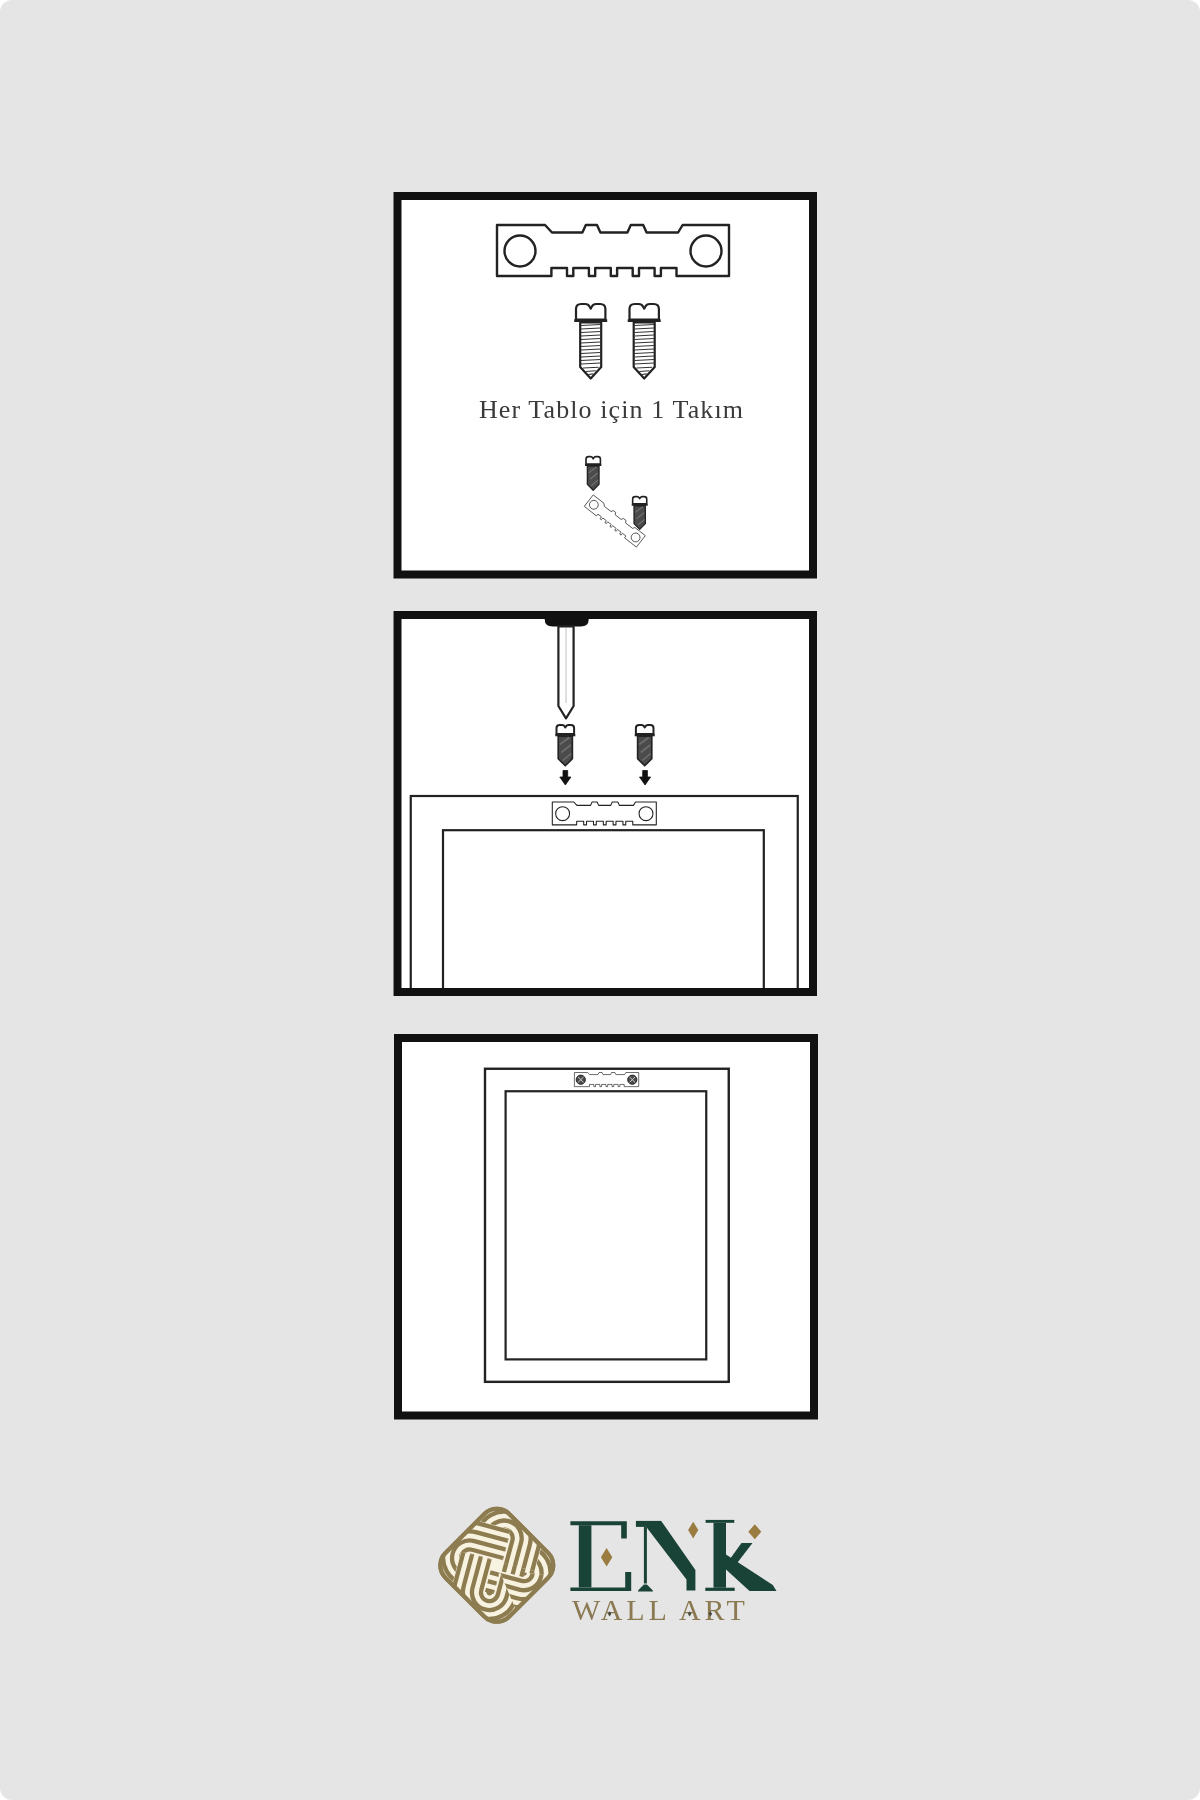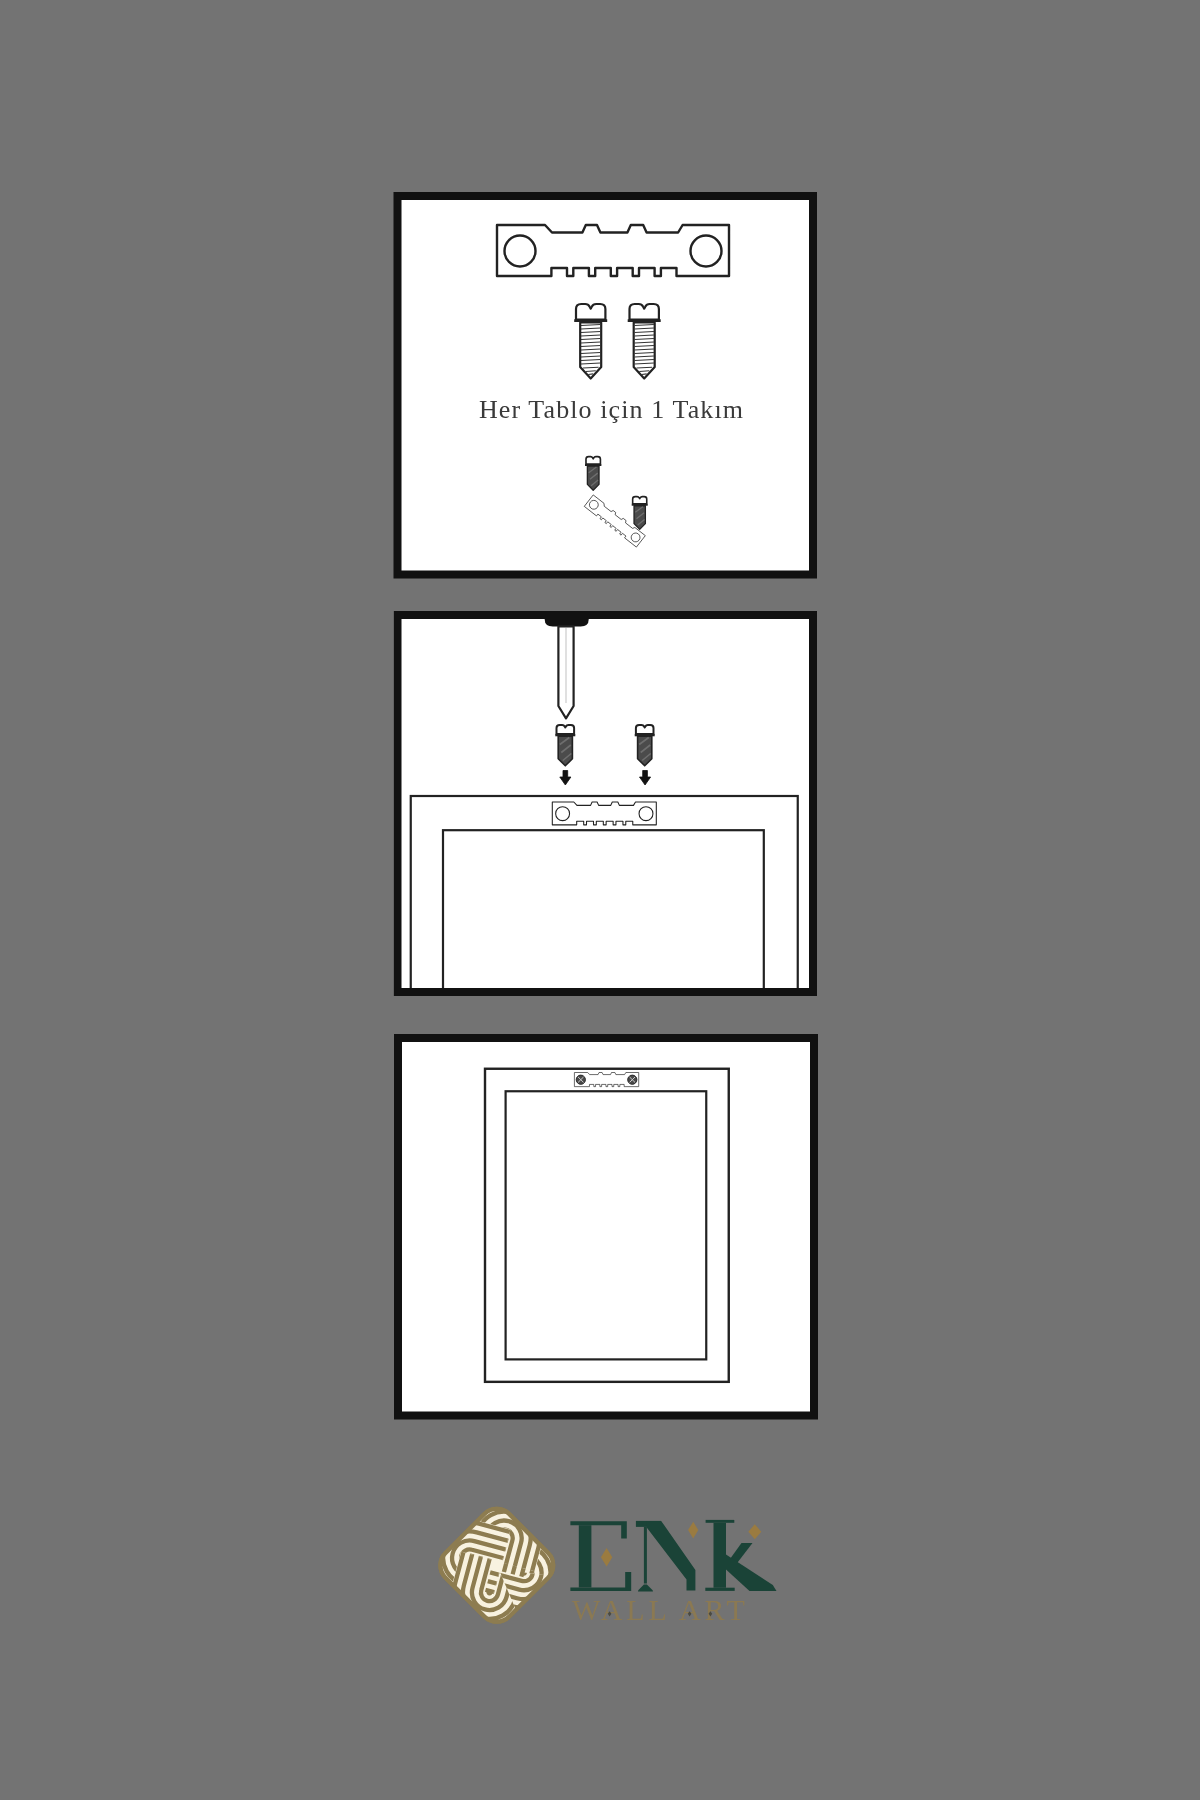--- a/index.html
+++ b/index.html
@@ -1,16 +1,16 @@
 <!DOCTYPE html>
 <html><head>
 <meta charset="utf-8">
 <style>
 html,body{margin:0;padding:0;background:#ffffff;}
-#page{position:relative;width:1200px;height:1800px;background:#737373;overflow:hidden;}
+#page{position:relative;width:1200px;height:1800px;background:#e5e5e5;overflow:hidden;border-radius:12px;}
 </style>
 </head>
 <body>
 
 <div id="page">
 <svg width="1200" height="1800" viewBox="0 0 1200 1800">
 <defs>
 <g id="hanger">
 <path d="M0,0 L48,0 L55,7.5 L85.4,7.5 L88.8,0 L100,0 L103.4,7.5 L130.4,7.5 L133.8,0 L146.2,0 L149.6,7.5 L181.1,7.5 L185.6,0 L232,0 L232,51 L186,51 L179.5,51 L179.5,43 L163.9,43 L163.9,51 L157.6,51 L157.6,43 L142,43 L142,51 L135.7,51 L135.7,43 L120.1,43 L120.1,51 L113.8,51 L113.8,43 L98.2,43 L98.2,51 L91.9,51 L91.9,43 L76.3,43 L76.3,51 L70,51 L70,43 L54.4,43 L54.4,51 L0,51 Z" fill="#ffffff" stroke="#222222" stroke-width="2.4" stroke-linejoin="round"></path>
 <circle cx="23" cy="26" r="15.5" fill="#ffffff" stroke="#222222" stroke-width="2.4"></circle>

